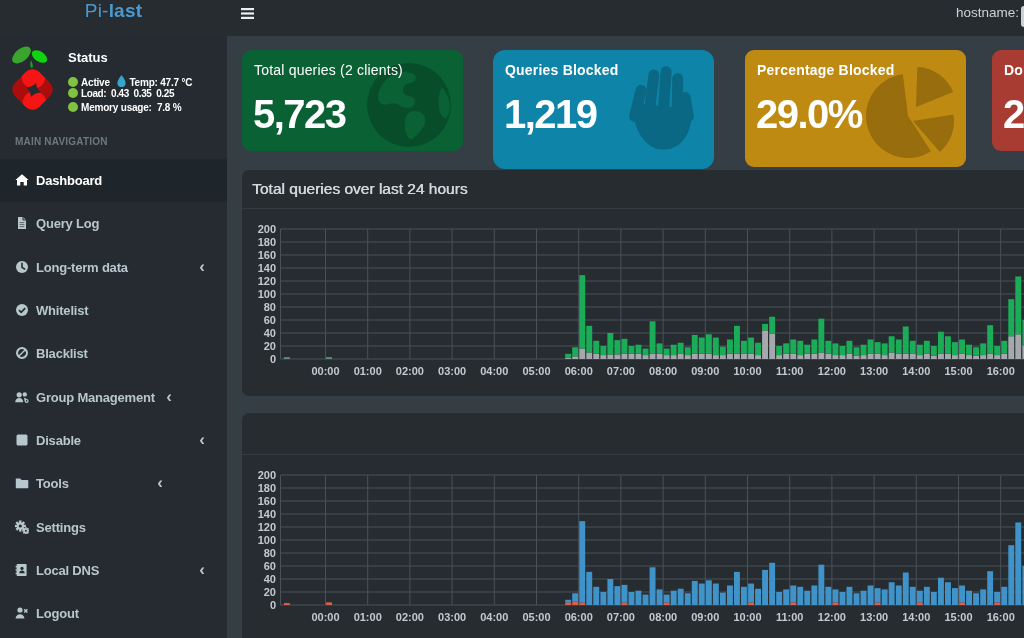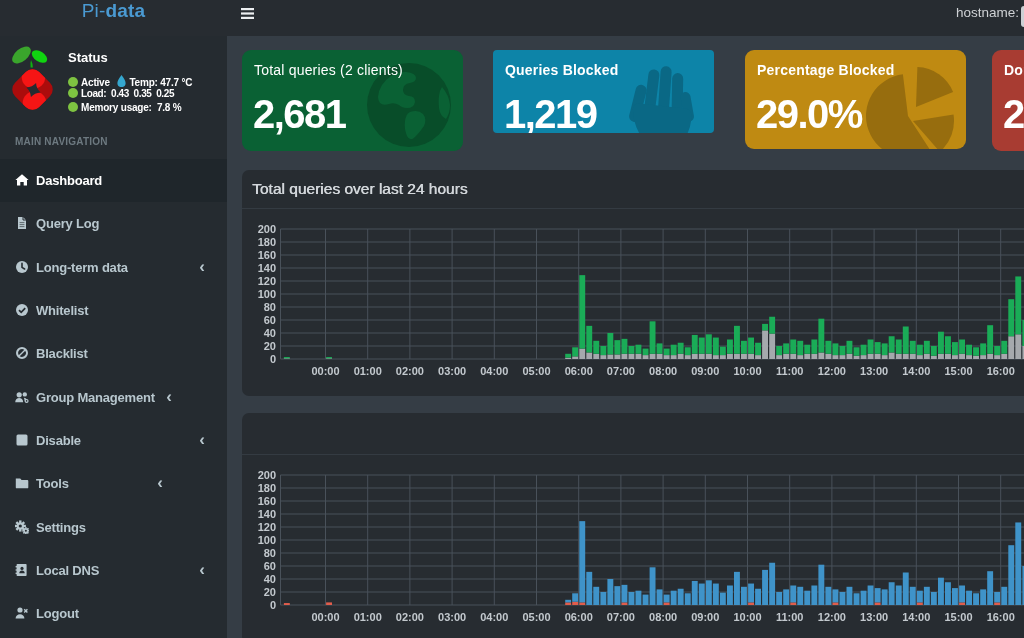--- a/index.html
+++ b/index.html
@@ -5,21 +5,21 @@
 html,body { width:1024px; height:638px; overflow:hidden; background:#353d45;
   font-family:"Liberation Sans", sans-serif; }
 #page { position:relative; width:1250px; height:638px; }
 </style></head>
 <body>
 <div id="page">
 
   <div style="position:absolute;left:227px;top:36px;width:1023px;height:602px;background:#353d45"></div>
 
   <div style="position:absolute;left:0;top:0;width:1250px;height:36px;background:#272c31"></div>
-  <div style="position:absolute;left:0;top:0;width:227px;height:36px;background:#272c31;text-align:center;line-height:21px;font-size:19px;letter-spacing:0.2px;color:#4a9ad2"><span style="font-weight:normal">Pi-</span><span style="font-weight:bold">data</span></div>
+  <div style="position:absolute;left:0;top:0;width:227px;height:36px;background:#272c31;text-align:center;line-height:21px;font-size:19px;letter-spacing:0.2px;color:#4a9ad2"><span style="font-weight:normal">Pi-</span><span style="font-weight:bold">last</span></div>
   <svg style="position:absolute;left:241px;top:7px" width="13" height="13" viewBox="0 0 13 13">
 <rect x="0" y="1" width="13" height="2.2" fill="#eceff1"></rect>
       <rect x="0" y="5.4" width="13" height="2.2" fill="#eceff1"></rect>
       <rect x="0" y="9.8" width="13" height="2.2" fill="#eceff1"></rect>
     </svg>
   <div style="position:absolute;left:956px;top:5px;font-size:13.5px;color:#cfd2d5">hostname:</div>
   <div style="position:absolute;left:1021px;top:6px;width:40px;height:21px;background:#ccd0d4;border-radius:3px"></div>
 
   <div style="position:absolute;left:0;top:36px;width:227px;height:602px;background:#252b30">
     <svg style="position:absolute;left:10px;top:8px" width="46" height="70" viewBox="0 0 46 70">
@@ -160,37 +160,37 @@
   <div style="position:absolute;left:242px;top:50px;width:221px;height:101px;background:#0a6134;border-radius:9px;overflow:hidden">
       <svg style="position:absolute;left:124px;top:12px" width="86" height="86" viewBox="0 0 86 86">
 <circle cx="43" cy="43" r="42" fill="#084d29"></circle>
 <g fill="#0a6134">
 <path d="M12 35 Q13 22 25 14 Q32 10 40 10 Q50 11 50 16 Q50 20 44 21 Q37 22 37 28 Q37 33 43 34 Q49 34 49 40 Q48 46 41 46 Q36 46 33 43 Q28 40 23 42 Q17 44 14 41 Q12 38 12 35Z"></path>
 <path d="M44 50 Q52 47 57 52 Q61 57 58 64 Q54 70 49 75 Q44 80 41 74 Q38 67 39 59 Q40 52 44 50Z"></path>
 <path d="M76 25 Q83 33 84 43 Q84 51 80 57 Q74 54 73 46 Q72 36 74 29 Z"></path>
 </g>
       </svg>
       <div style="position:absolute;left:12px;top:12px;font-size:14px;letter-spacing:0.2px;font-weight:normal;color:#fff">Total queries (2 clients)</div>
-      <div style="position:absolute;left:11px;top:44px;font-size:40px;line-height:40px;letter-spacing:-1.5px;font-weight:bold;color:#fff">2,681</div>
+      <div style="position:absolute;left:11px;top:44px;font-size:40px;line-height:40px;letter-spacing:-1.5px;font-weight:bold;color:#fff">5,723</div>
     </div>
-    <div style="position:absolute;left:493px;top:50px;width:221px;height:83px;background:#0d84a8;border-radius:4px;overflow:hidden">
+    <div style="position:absolute;left:493px;top:50px;width:221px;height:119px;background:#0d84a8;border-radius:12px;overflow:hidden">
       <svg style="position:absolute;left:126px;top:14px" width="84" height="90" viewBox="0 0 84 90">
 <g fill="#0a6885" transform="rotate(4 42 45)">
 <rect x="13" y="22" width="11" height="38" rx="5.5" transform="rotate(10 18.5 41)"></rect>
 <rect x="26" y="6" width="11" height="50" rx="5.5" transform="rotate(3 31.5 31)"></rect>
 <rect x="39" y="2" width="11" height="54" rx="5.5"></rect>
 <rect x="52" y="8" width="11" height="48" rx="5.5" transform="rotate(-3 57.5 32)"></rect>
 <rect x="63" y="26" width="10" height="30" rx="5" transform="rotate(-14 68 41)"></rect>
 <path d="M14 46 Q14 41 20 41 L68 43 Q74 45 73 53 Q72 72 60 81 Q48 89 35 83 Q22 76 16 58 Q14 50 14 46Z"></path>
 </g>
       </svg>
       <div style="position:absolute;left:12px;top:12px;font-size:14px;letter-spacing:0.2px;font-weight:bold;color:#fff">Queries Blocked</div>
       <div style="position:absolute;left:11px;top:44px;font-size:40px;line-height:40px;letter-spacing:-1.5px;font-weight:bold;color:#fff">1,219</div>
     </div>
-    <div style="position:absolute;left:745px;top:50px;width:221px;height:99px;background:#bf8a12;border-radius:9px;overflow:hidden">
+    <div style="position:absolute;left:745px;top:50px;width:221px;height:117px;background:#bf8a12;border-radius:9px;overflow:hidden">
       <svg style="position:absolute;left:119px;top:13px" width="98" height="97" viewBox="0 0 98 97">
 <g fill="#976d0e">
 <path d="M44 53 L38.9 11.3 A42 42 0 1 0 66.9 88.2 Z"></path>
 <path d="M52 44 L89.1 29.0 A40 40 0 0 0 53.4 4.0 Z"></path>
 <path d="M49 58 L75.9 88.9 A41 41 0 0 0 89.5 51.6 Z"></path>
 </g>
       </svg>
       <div style="position:absolute;left:12px;top:12px;font-size:14px;letter-spacing:0.2px;font-weight:bold;color:#fff">Percentage Blocked</div>
       <div style="position:absolute;left:11px;top:44px;font-size:40px;line-height:40px;letter-spacing:-1.5px;font-weight:bold;color:#fff">29.0%</div>
     </div>

